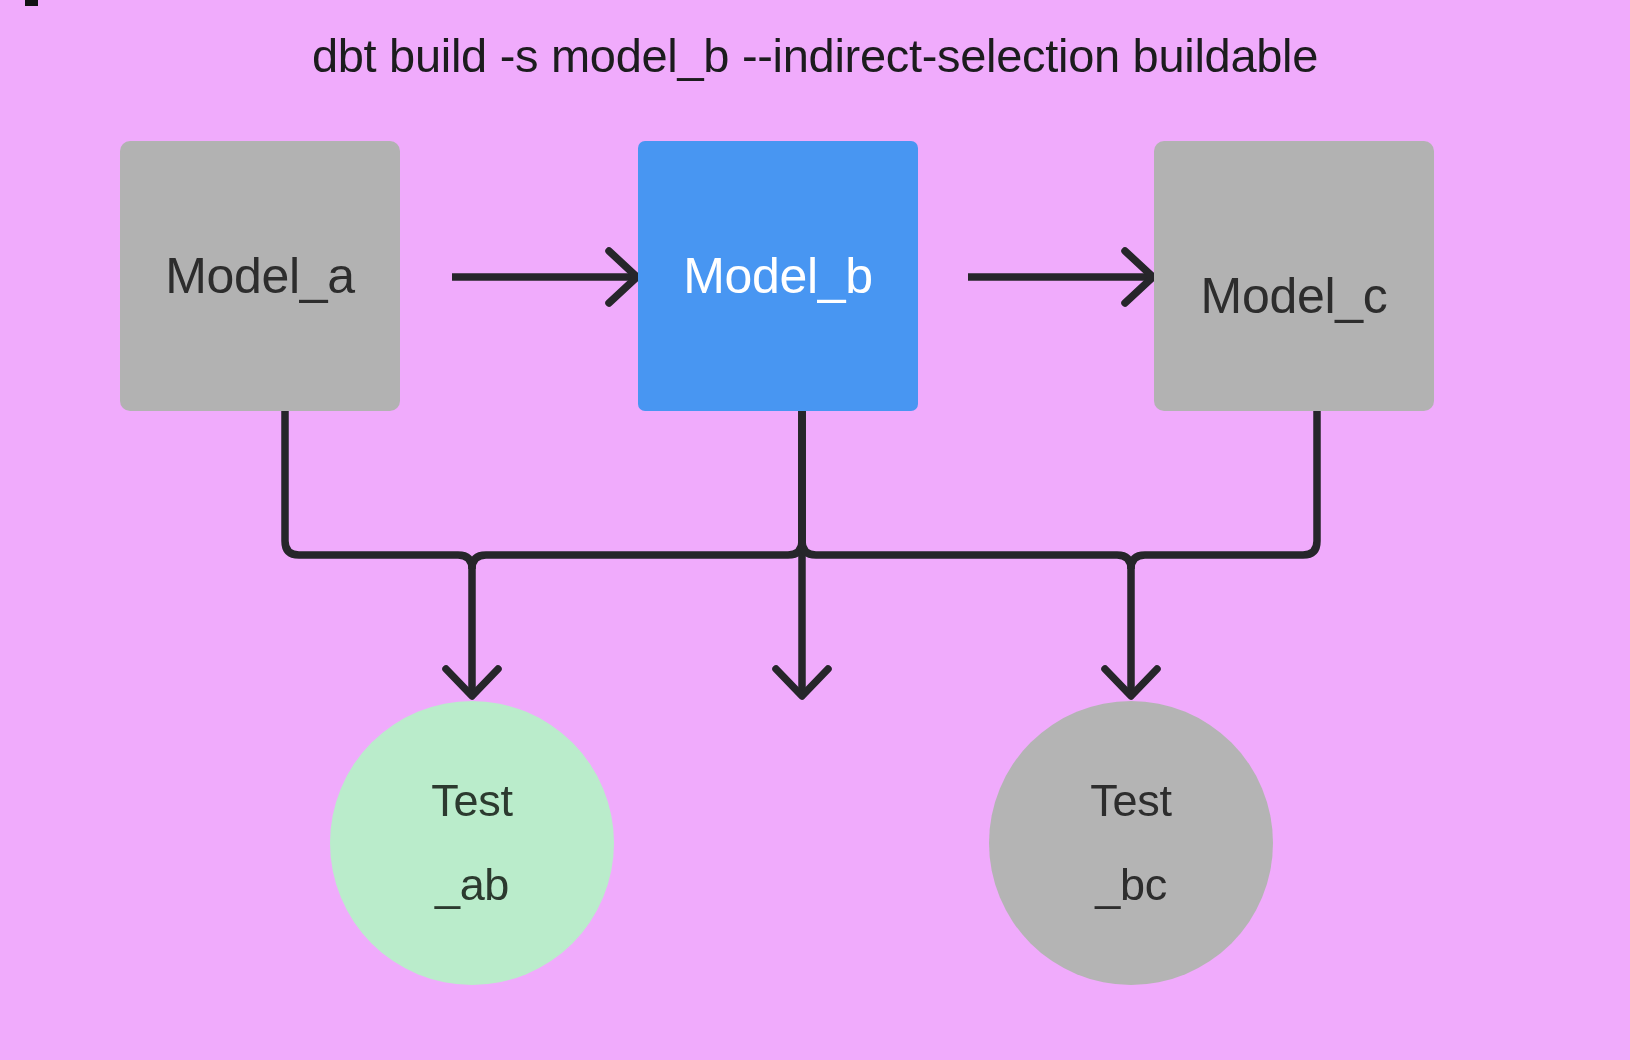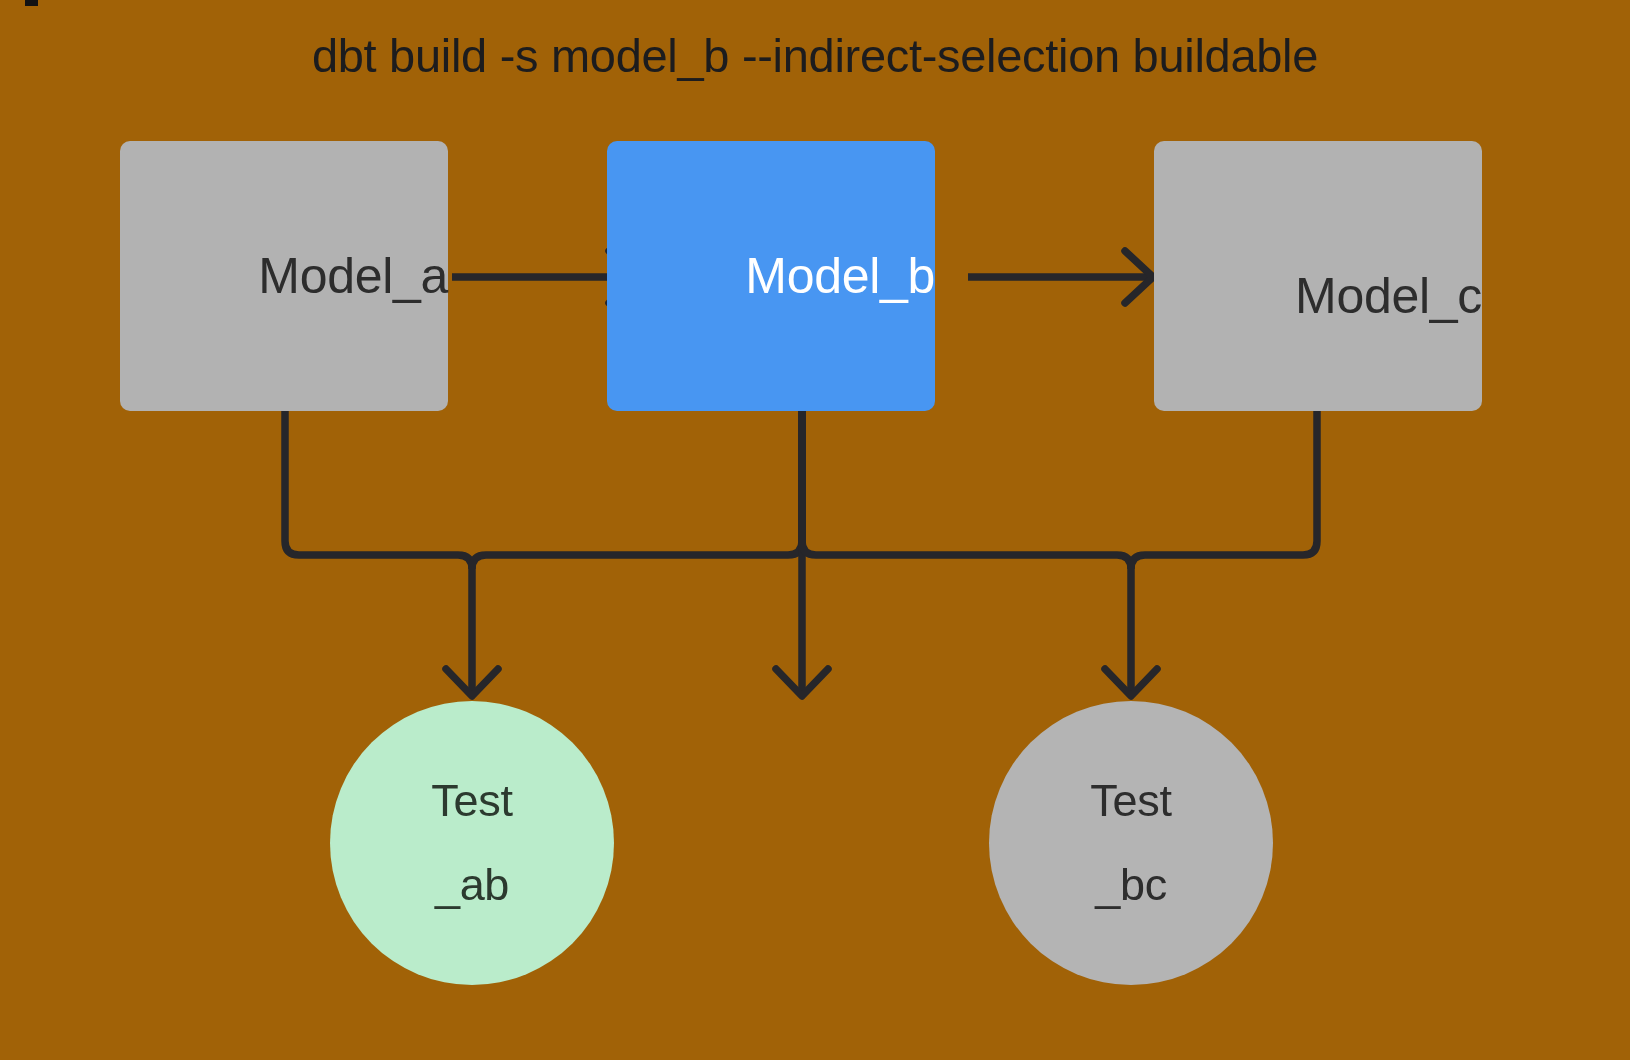--- a/index.html
+++ b/index.html
@@ -5,21 +5,21 @@
   html, body {
     margin: 0;
     padding: 0;
     background: #ffffff;
     font-family: "Liberation Sans", "DejaVu Sans", sans-serif;
   }
   .canvas {
     position: relative;
     width: 1630px;
     height: 1060px;
-    background: #a16207;
+    background: #f0abfc;
     overflow: hidden;
     text-decoration: underline;
   }
   .artifact {
     position: absolute;
     left: 25px;
     top: 0;
     width: 13px;
     height: 6px;
     background: #111113;
@@ -37,32 +37,32 @@
     white-space: nowrap;
   }
   .edges-layer {
     position: absolute;
     left: 0;
     top: 0;
   }
   .model-node {
     position: absolute;
     top: 141px;
-    width: 328px;
+    width: 280px;
     height: 270px;
     border-radius: 10px;
     display: flex;
     align-items: center;
-    justify-content: flex-end;
+    justify-content: center;
     font-size: 50px;
     font-weight: 500;
     letter-spacing: -0.3px;
   }
   .model-a { left: 120px; }
-  .model-b { left: 607px; }
+  .model-b { left: 638px; border-radius: 7px; }
   .model-c { left: 1154px; }
   .test-node {
     position: absolute;
     top: 701px;
     width: 284px;
     height: 284px;
     border-radius: 50%;
     display: flex;
     flex-direction: column;
     align-items: center;

